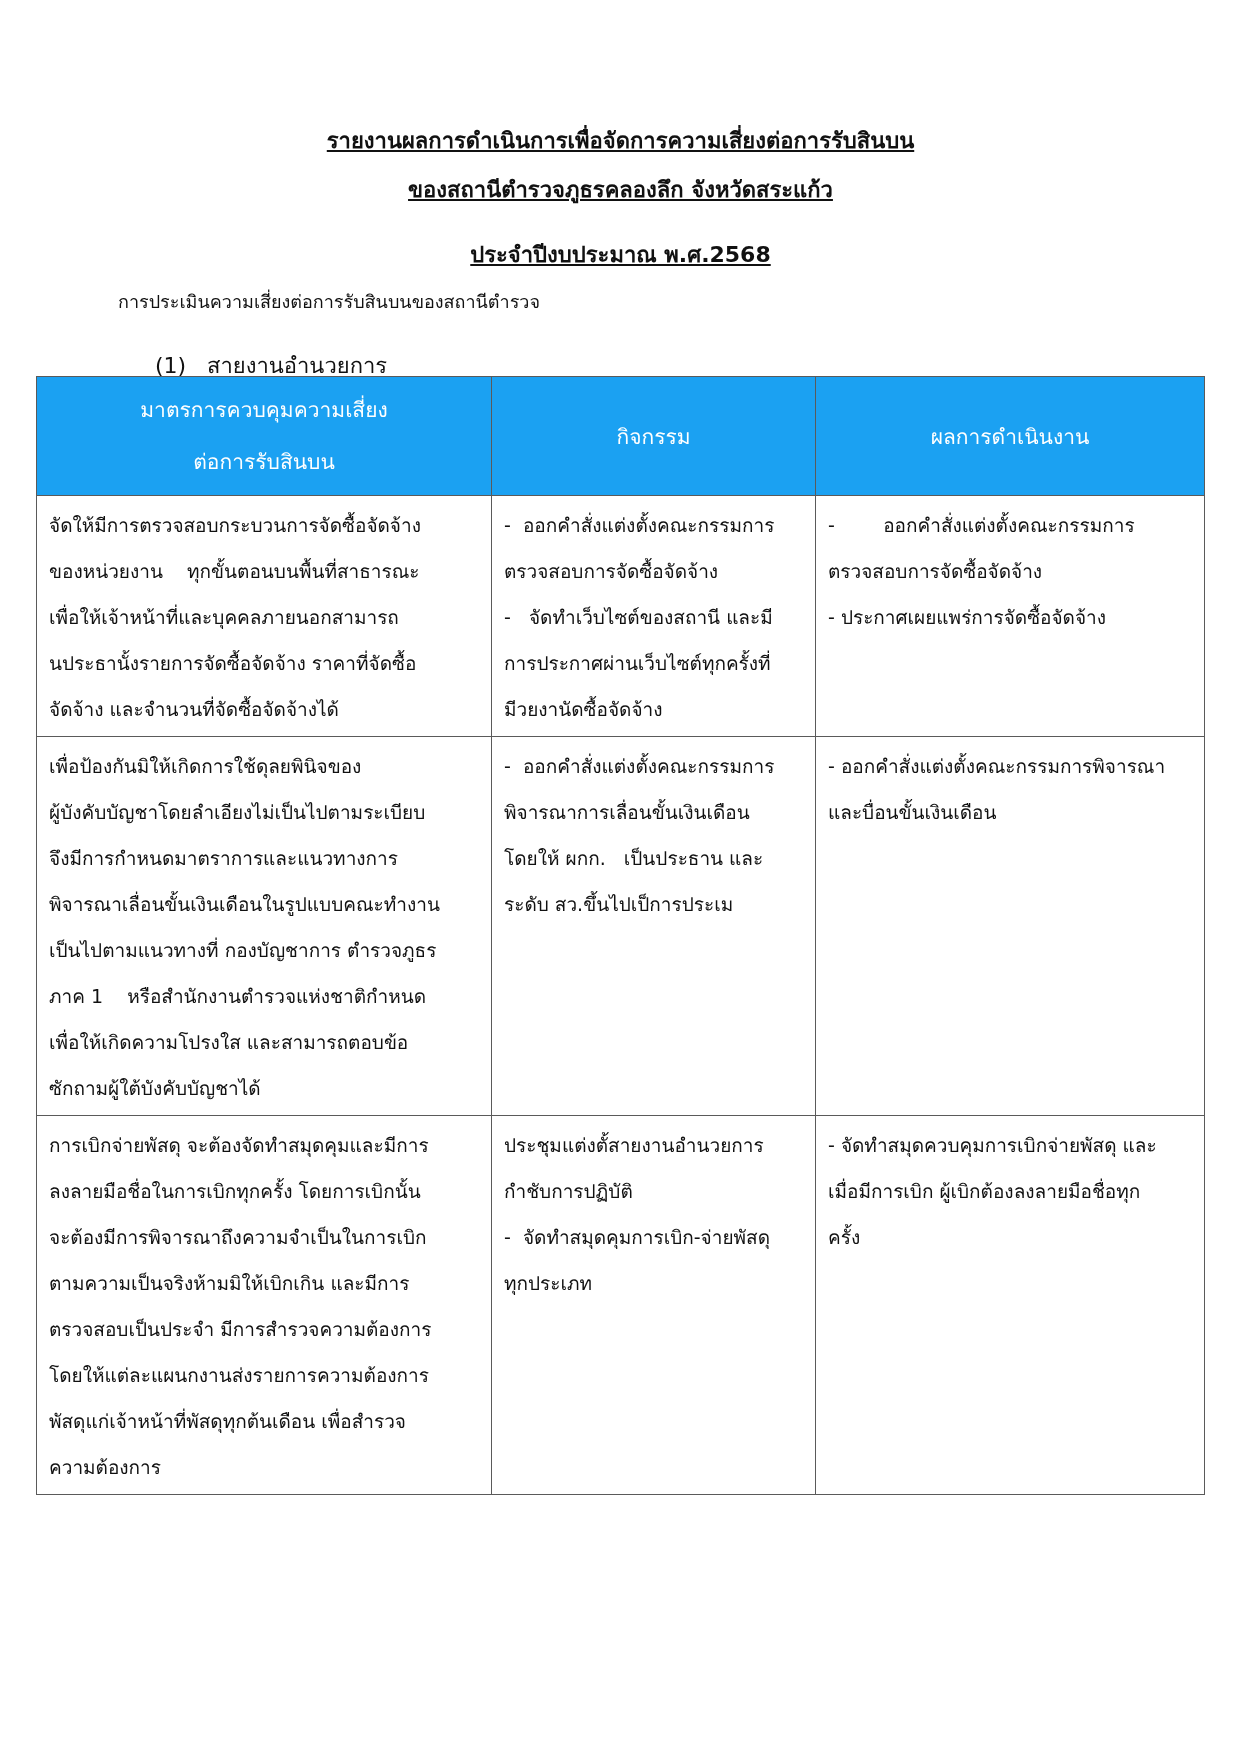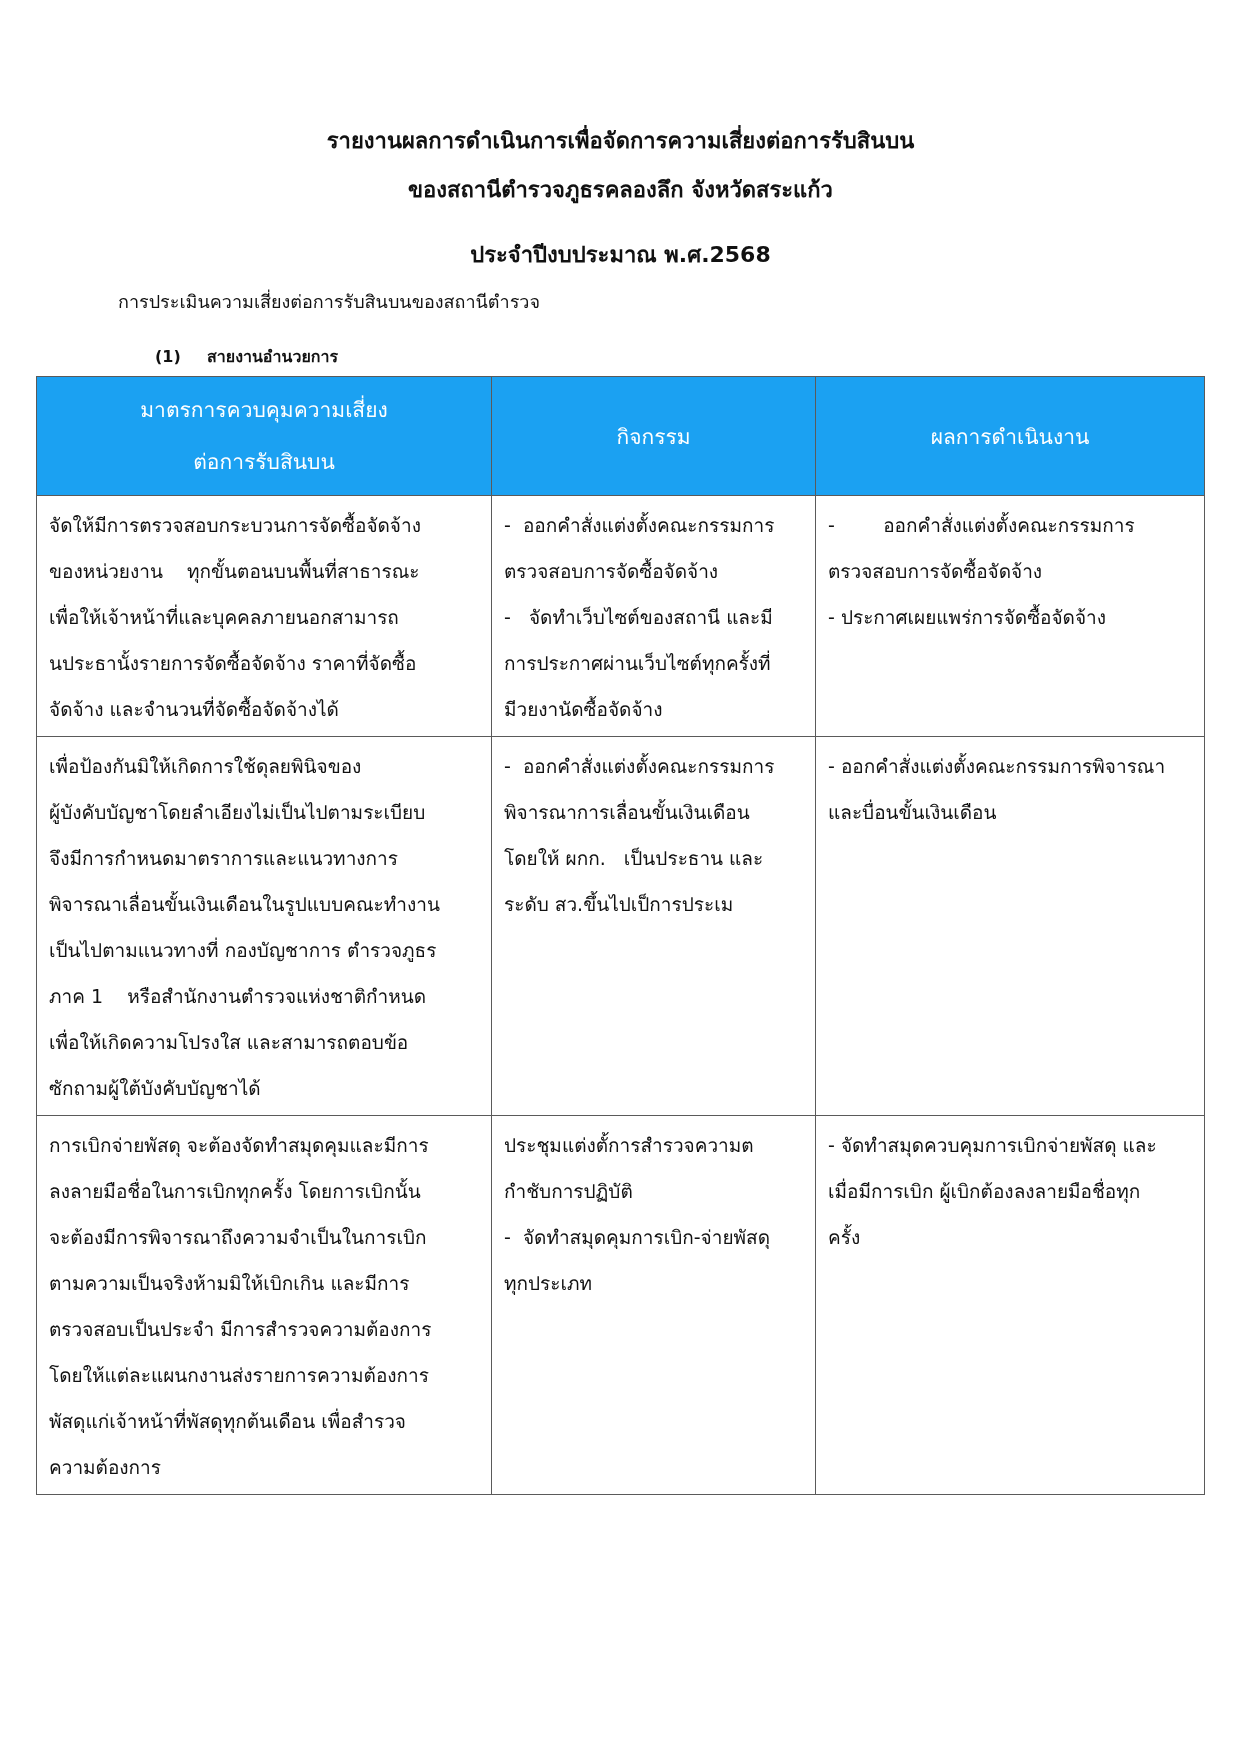--- a/index.html
+++ b/index.html
@@ -2,32 +2,32 @@
 <html><head>
 <meta charset="utf-8">
 <style>
   html, body { margin: 0; padding: 0; background: #ffffff; }
   body {
     width: 1241px; height: 1755px; position: relative; overflow: hidden;
     font-family: "DejaVu Sans", sans-serif; color: #111;
   }
   .title {
     position: absolute; left: 0; width: 1241px; text-align: center;
-    font-weight: bold; font-size: 22px; line-height: 30px;
+    font-weight: bold; font-size: 22px; line-height: 30px; text-decoration: underline;
   }
   .t1 { top: 126px; }
   .t2 { top: 175px; }
   .t3 { top: 240px; }
   .section {
     position: absolute; left: 118px; top: 289px;
     font-weight: normal; font-size: 18px; line-height: 26px;
   }
   .subsection {
-    position: absolute; left: 155px; top: 344px;
-    font-weight: bold; font-size: 16px; line-height: 26px;
+    position: absolute; left: 155px; top: 353px;
+    font-weight: normal; font-size: 22px; line-height: 26px;
   }
   .subsection .num { display: inline-block; width: 52px; }
   table.risk {
     position: absolute; left: 36px; top: 376px; width: 1168px;
     border-collapse: collapse; table-layout: fixed; padding-left: 11px;
   }
   table.risk th, table.risk td { border: 1.5px solid #5a5a5a; }
   table.risk th {
     background: #1ba1f2; color: #ffffff; font-weight: normal;
     font-size: 21px; height: 116px; vertical-align: middle; text-align: center;
@@ -128,21 +128,21 @@
         <span class="line">การเบิกจ่ายพัสดุ จะต้องจัดทำสมุดคุมและมีการ</span>
         <span class="line">ลงลายมือชื่อในการเบิกทุกครั้ง โดยการเบิกนั้น</span>
         <span class="line">จะต้องมีการพิจารณาถึงความจำเป็นในการเบิก</span>
         <span class="line">ตามความเป็นจริงห้ามมิให้เบิกเกิน และมีการ</span>
         <span class="line">ตรวจสอบเป็นประจำ มีการสำรวจความต้องการ</span>
         <span class="line">โดยให้แต่ละแผนกงานส่งรายการความต้องการ</span>
         <span class="line">พัสดุแก่เจ้าหน้าที่พัสดุทุกต้นเดือน เพื่อสำรวจ</span>
         <span class="line">ความต้องการ</span>
       </td>
       <td>
-        <span class="line">ประชุมแต่งตั้การสำรวจความต</span>
+        <span class="line">ประชุมแต่งตั้สายงานอำนวยการ</span>
         <span class="line">กำชับการปฏิบัติ</span>
         <span class="line" style="white-space:pre">-  จัดทำสมุดคุมการเบิก-จ่ายพัสดุ</span>
         <span class="line">ทุกประเภท</span>
       </td>
       <td>
         <span class="line">- จัดทำสมุดควบคุมการเบิกจ่ายพัสดุ และ</span>
         <span class="line">เมื่อมีการเบิก ผู้เบิกต้องลงลายมือชื่อทุก</span>
         <span class="line">ครั้ง</span>
       </td>
     </tr>

